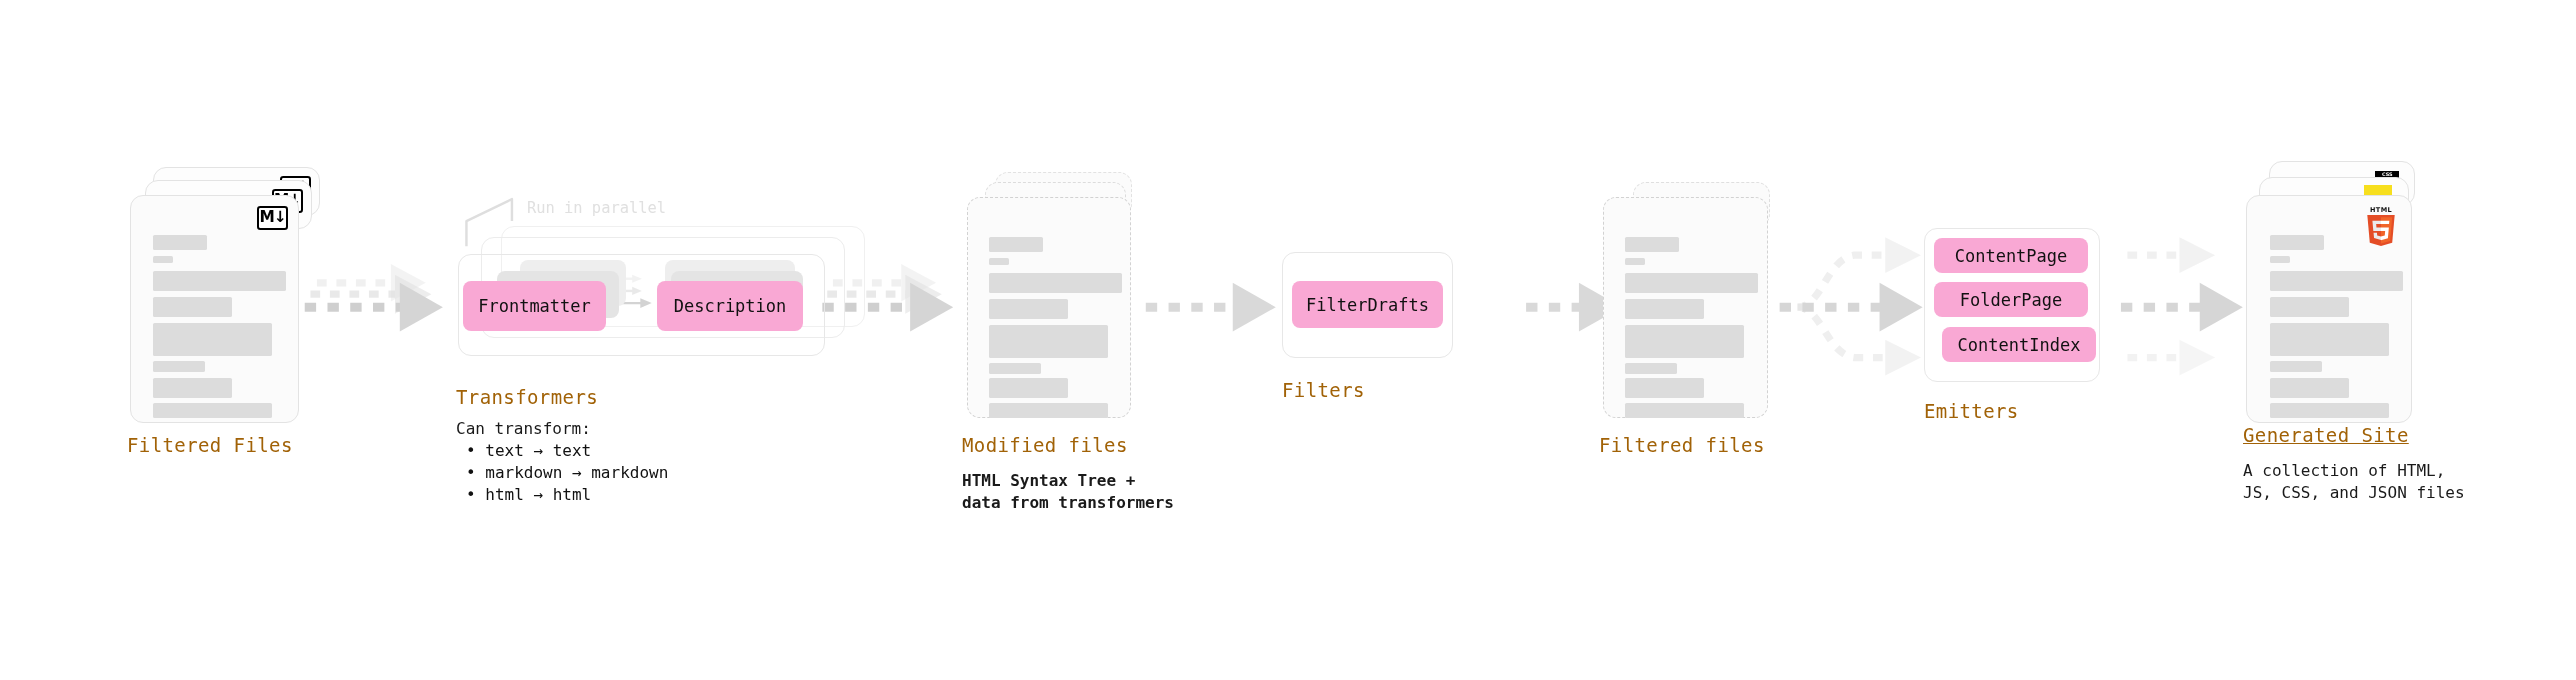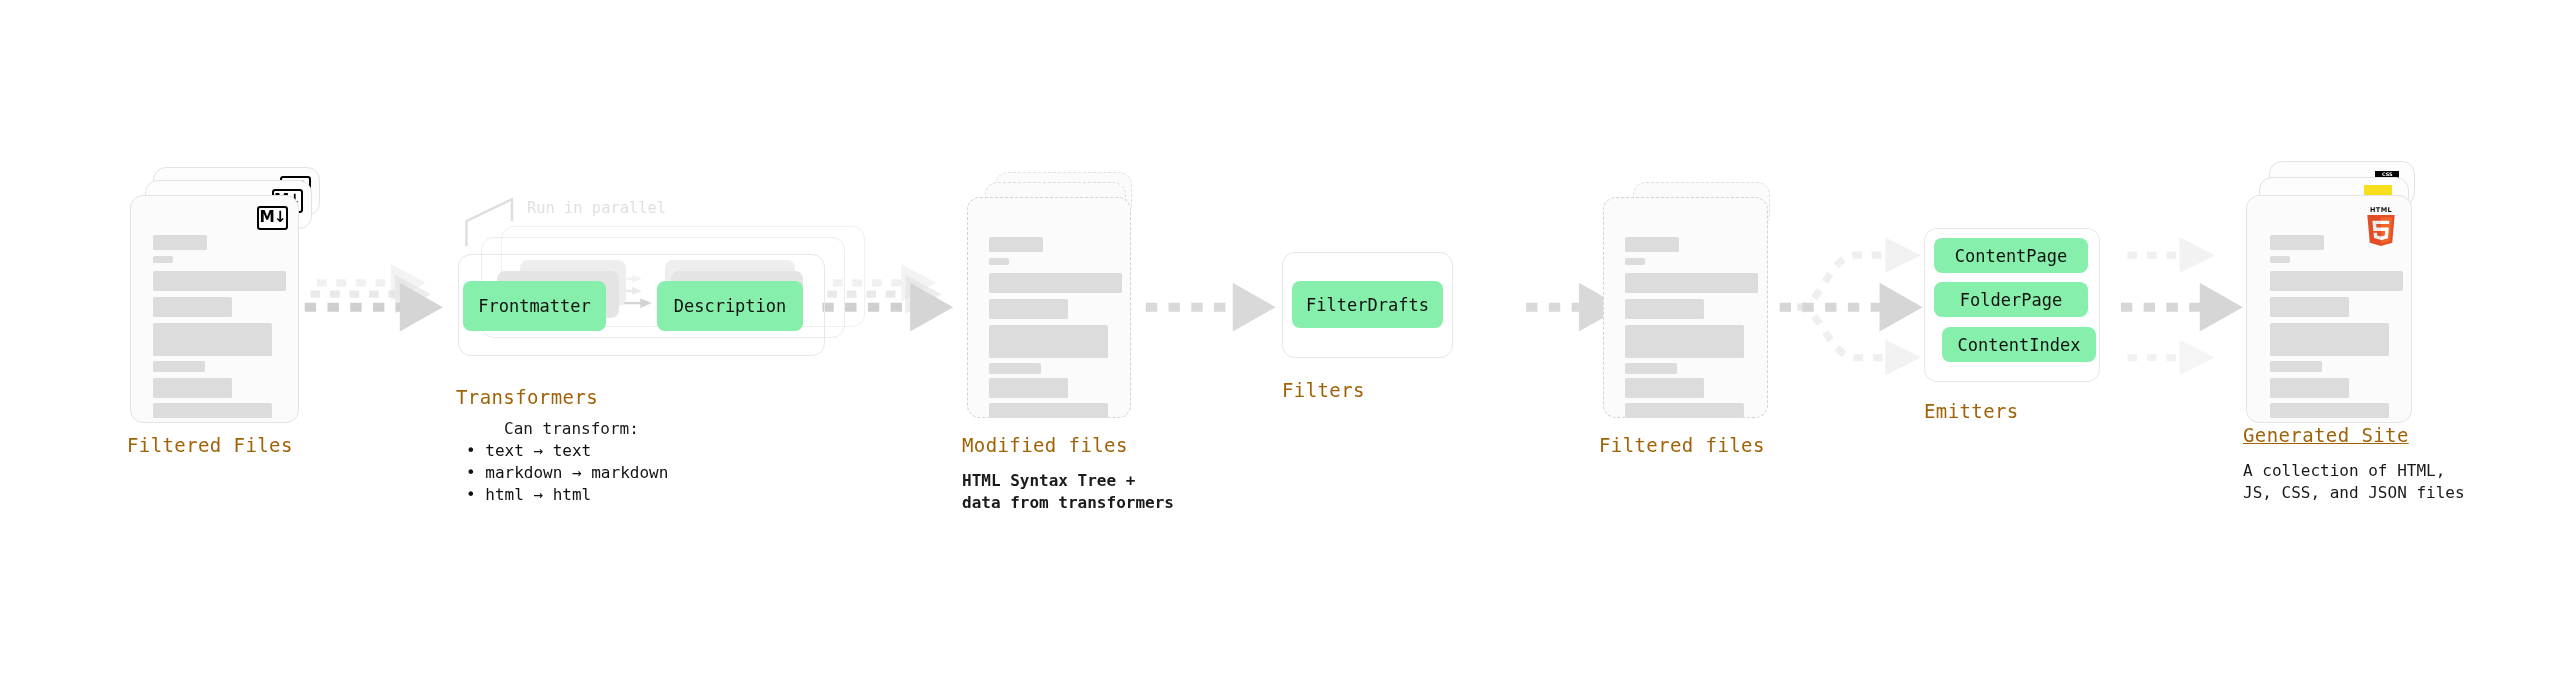--- a/index.html
+++ b/index.html
@@ -83,21 +83,21 @@
   
   .group-box {
     position: absolute;
     border: 1.6px solid #e7e7e7;
     border-radius: 13px;
     box-sizing: border-box;
     background: transparent;
   }
   .chip {
     position: absolute;
-    background: #86efac;
+    background: #f9a8d4;
     border-radius: 8.1px;
     color: #111;
     font-size: 17px;
     display: flex;
     align-items: center;
     justify-content: center;
     box-sizing: border-box;
     white-space: nowrap;
   }
   .chip.ghost1 { background: #e4e4e4; }
@@ -252,21 +252,21 @@
 
   <div class="chip ghost2" style="left:520px; top:260px; width:106px; height:46px;"></div>
   <div class="chip ghost1" style="left:497px; top:271px; width:122px; height:47px;"></div>
   <div class="chip ghost2" style="left:665px; top:260px; width:130px; height:46px;"></div>
   <div class="chip ghost1" style="left:671px; top:271px; width:132px; height:47px;"></div>
 
   <div class="chip" style="left:463px; top:281px; width:143px; height:50px;">Frontmatter</div>
   <div class="chip" style="left:657px; top:281px; width:146px; height:50px;">Description</div>
 
   <div class="title" style="left:456px; top:386px;">Transformers</div>
-  <div class="caption" style="left:456px; top:418px;margin-left:48px;">Can transform:</div>
+  <div class="caption" style="left:456px; top:418px;">Can transform:</div>
   <div class="bullets" style="left:466px; top:440px;">• text → text</div>
   <div class="bullets" style="left:466px; top:462px;">• markdown → markdown</div>
   <div class="bullets" style="left:466px; top:484px;">• html → html</div>
 
   <div class="doc-stack">
     <div class="doc-card dashed" style="left:995px; top:172px; width:137px; height:45px; border-color:#e2e2e2;"></div>
     <div class="doc-card dashed" style="left:985px; top:182px; width:141px; height:45px; border-color:#dcdcdc;"></div>
     <div class="doc-card dashed" style="left:967px; top:197px; width:164px; height:221px;">
       <div class="skel" style="left:21px; top:39px; width:54px; height:15.4px;"></div>
       <div class="skel" style="left:21px; top:60px; width:19.5px; height:6.5px;"></div>

